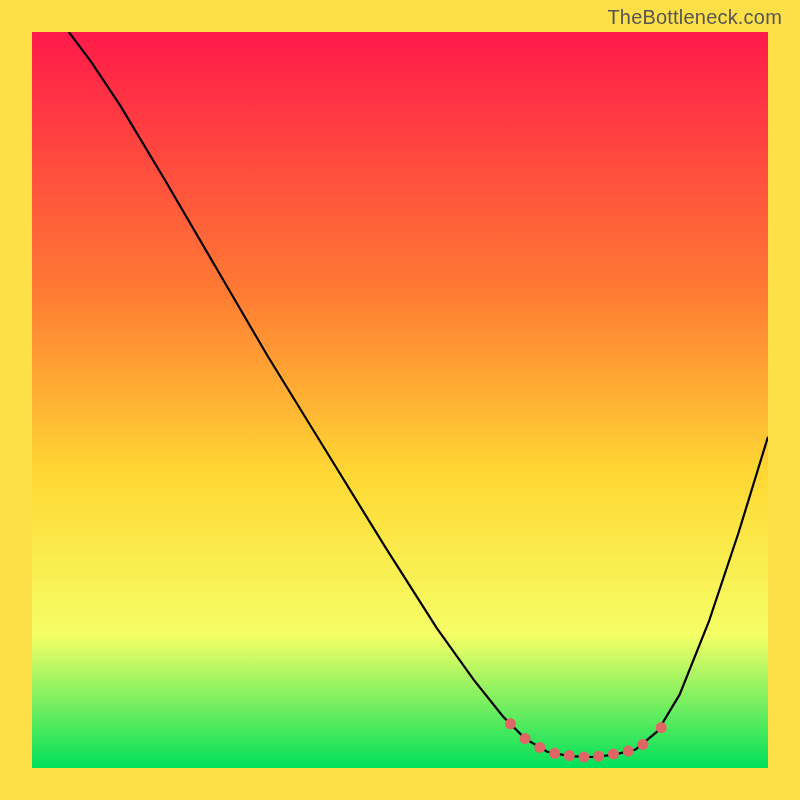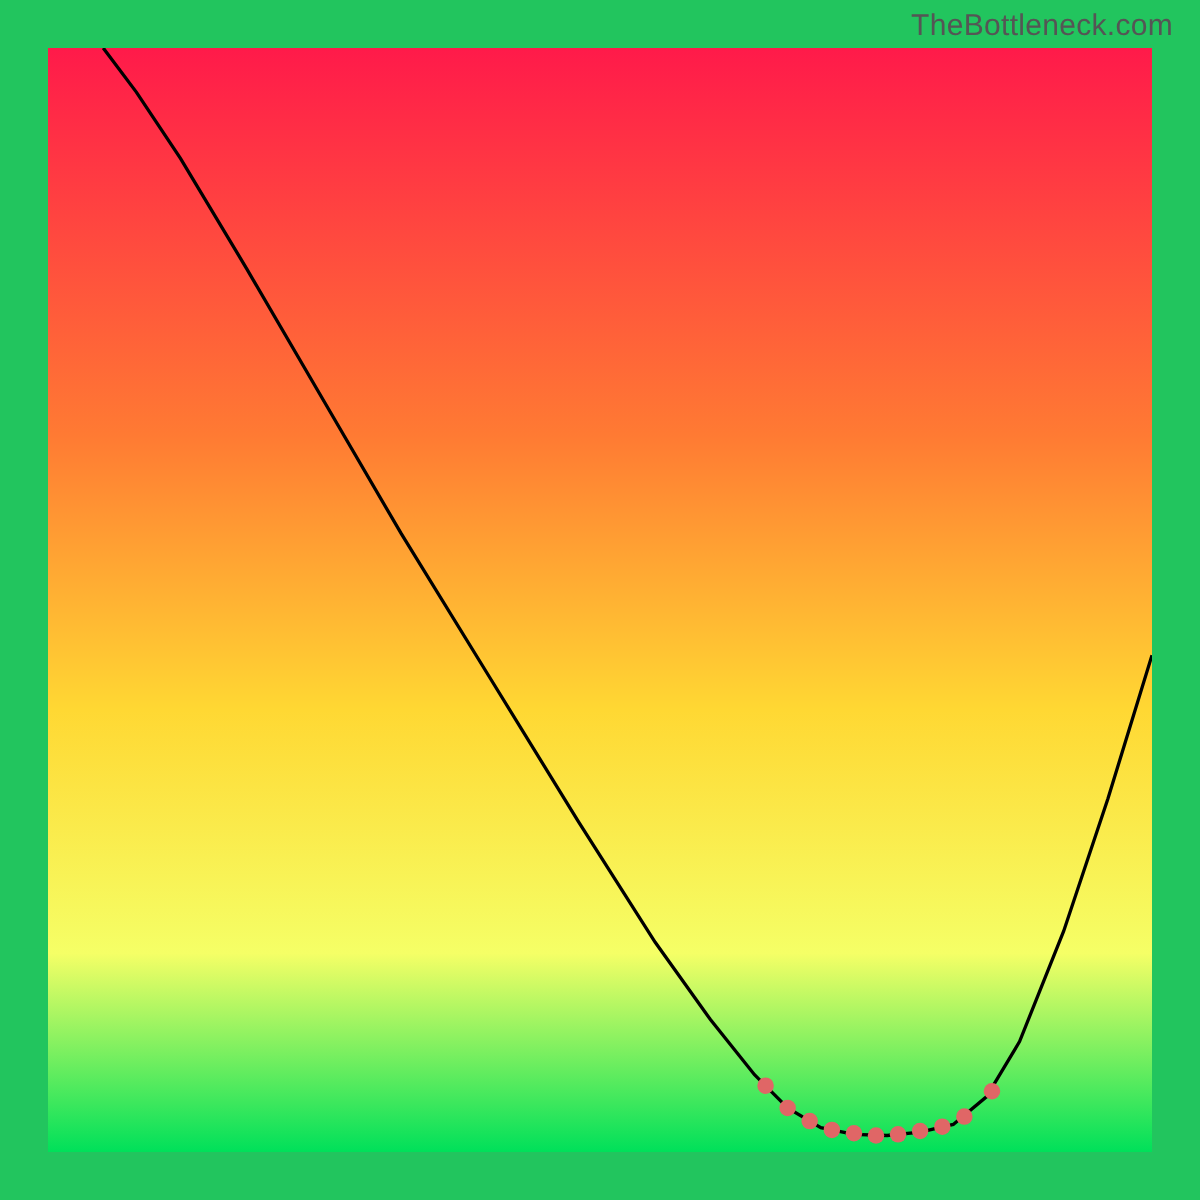--- a/index.html
+++ b/index.html
@@ -8,21 +8,21 @@
     background: #000;
     width: 800px;
     height: 800px;
     overflow: hidden;
     font-family: Arial, sans-serif;
   }
   .container {
     position: relative;
     width: 800px;
     height: 800px;
-    background: #22c55e;
+    background: #fde047;
   }
   .watermark {
     position: absolute;
     top: 6px;
     right: 18px;
     color: #555;
     font-size: 20px;
     font-weight: 500;
     z-index: 10;
     letter-spacing: 0.2px;

